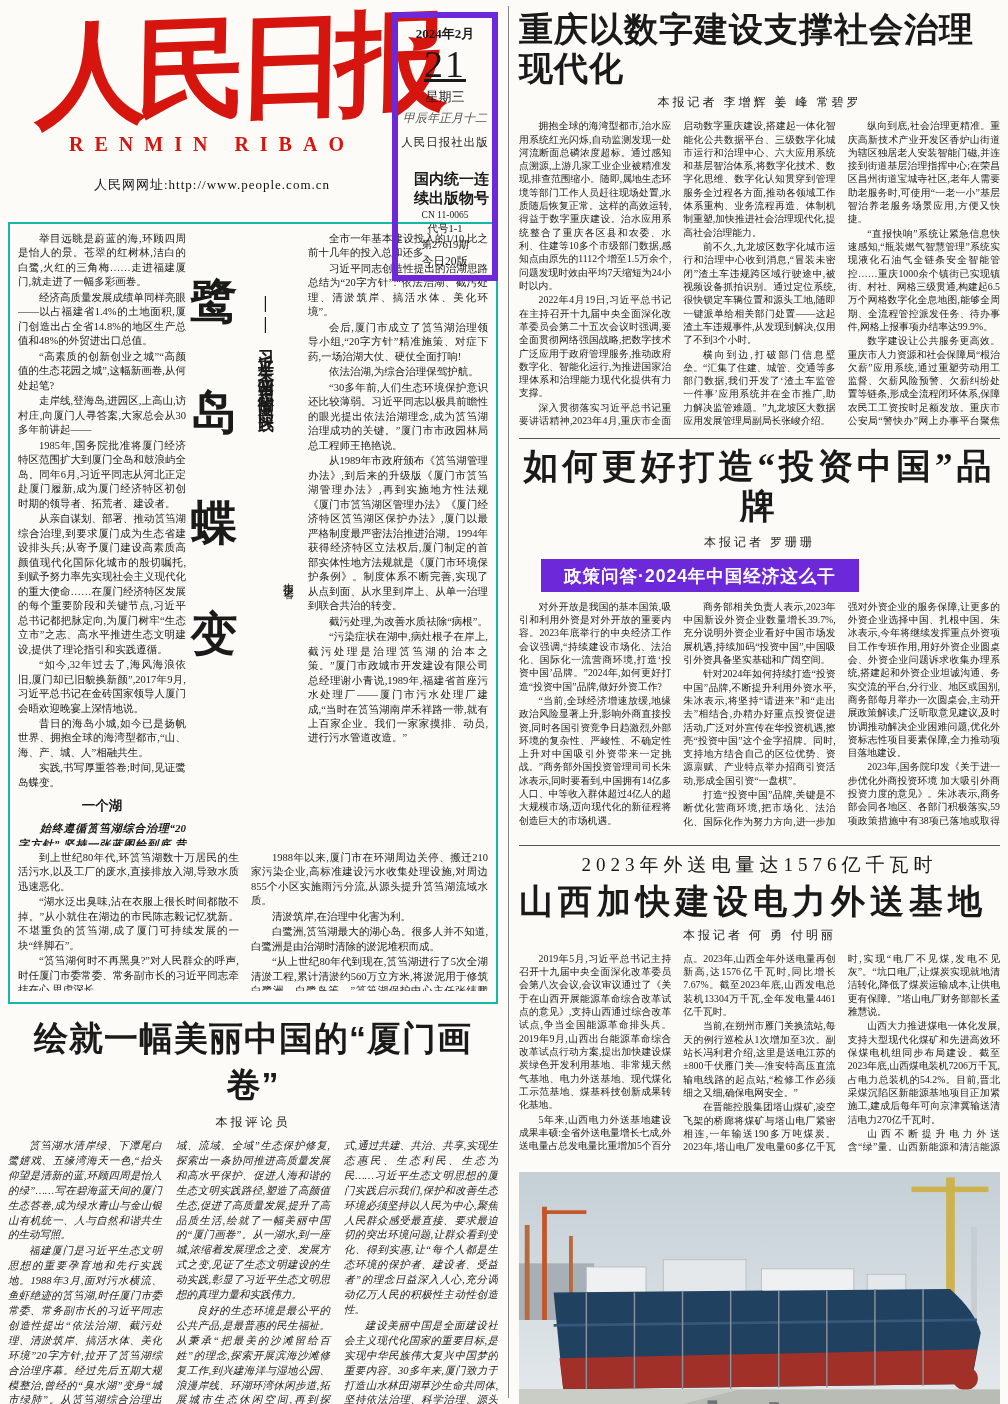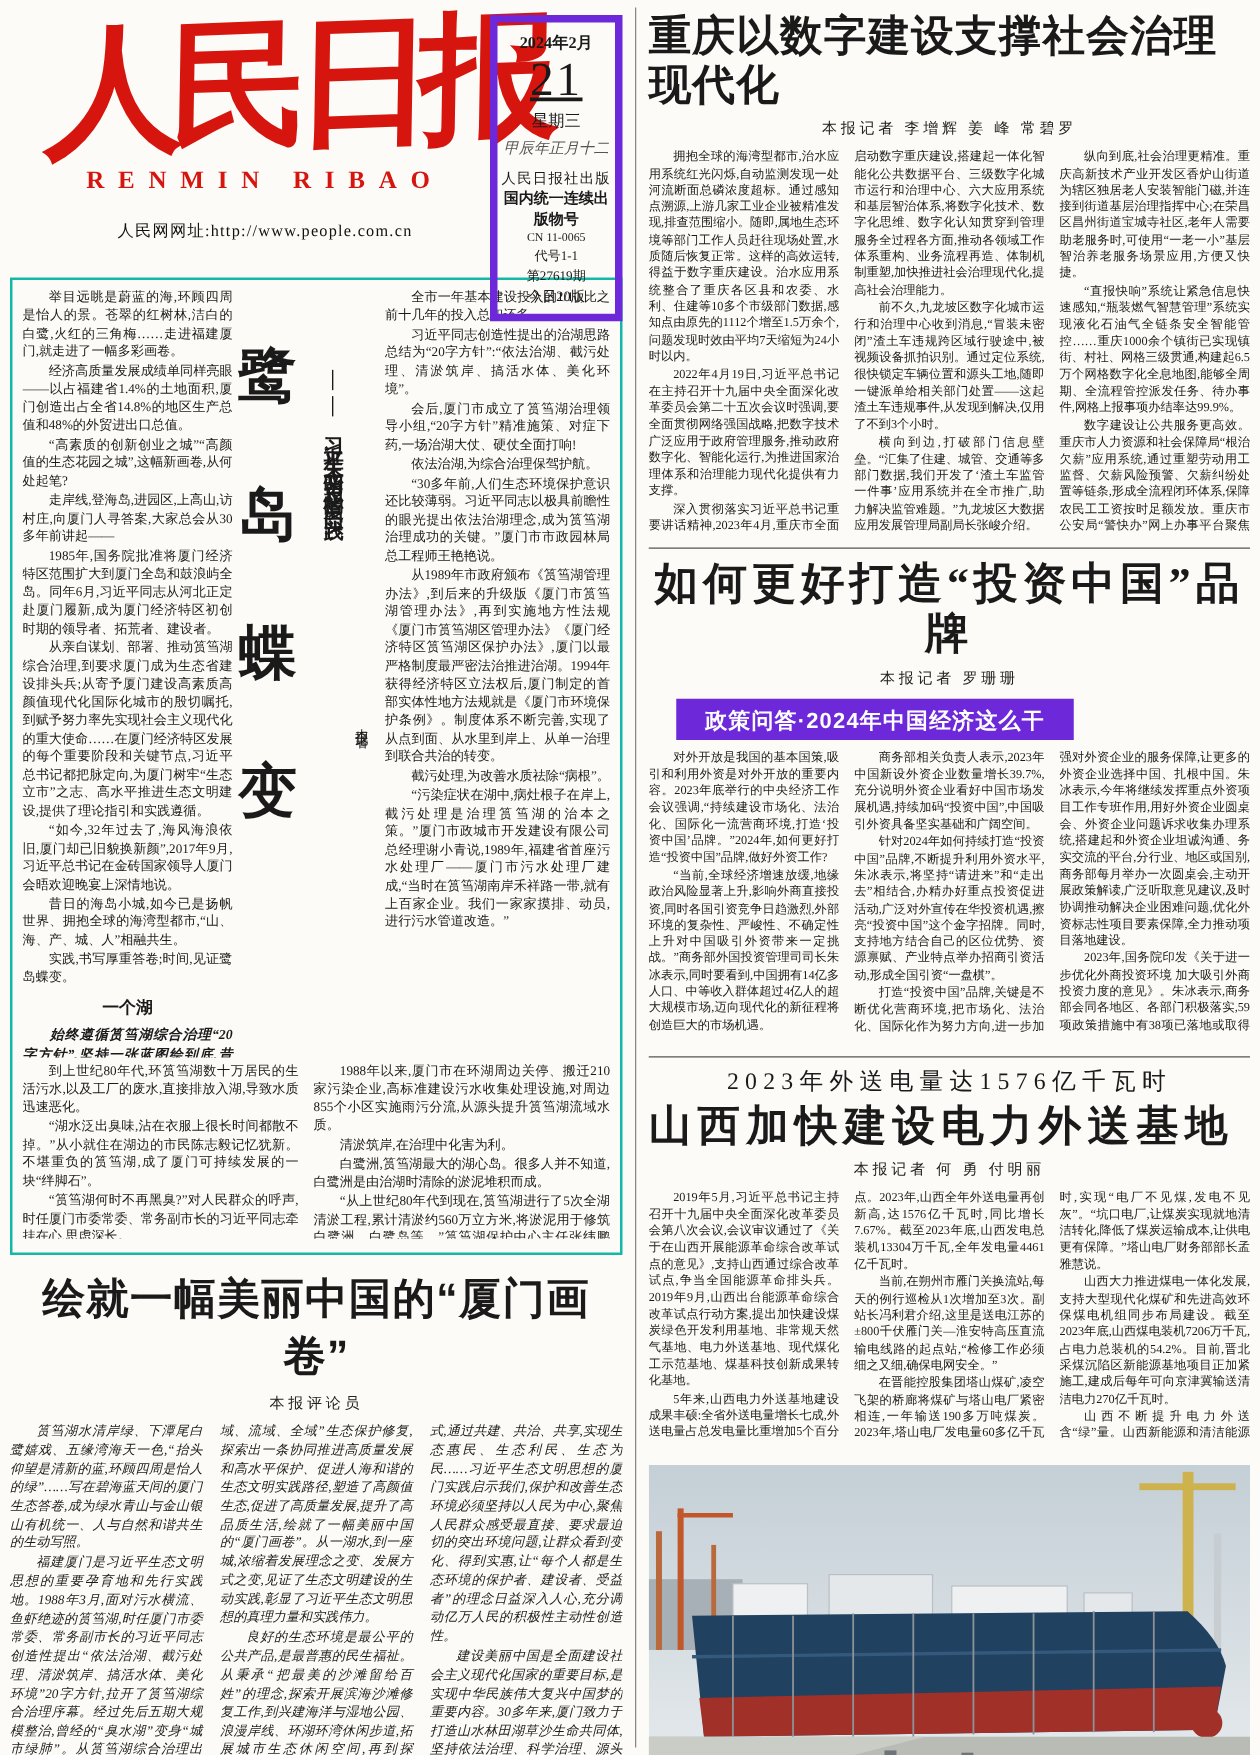--- a/index.html
+++ b/index.html
@@ -14,21 +14,21 @@
                letter-spacing:-12px;transform:rotate(-2deg) skewX(-3deg);white-space:nowrap;}
   .brand-roman{margin-top:2px;font-size:20px;font-weight:700;color:#d6150f;letter-spacing:11px;}
   .brand-site{margin-top:20px;font-size:13px;color:#111;letter-spacing:1px;}
   .date-box{position:absolute;right:0;top:6px;width:106px;border:6px solid #6d28d9;
             text-align:center;padding:7px 3px 6px;box-sizing:border-box;}
   .db-month{font-size:13px;font-weight:700;}
   .db-day{font-size:38px;line-height:1.15;letter-spacing:2px;text-decoration:underline;}
   .db-week{font-size:13px;margin-top:1px;}
   .db-lunar{font-size:12px;color:#555;margin-top:4px;font-style:italic;}
   .db-pub{font-size:11.5px;margin-top:8px;letter-spacing:1px;}
-  .db-issn-label{font-size:12px;font-weight:700;margin-top:0;}
+  .db-issn-label{font-size:15px;font-weight:700;margin-top:20px;text-align:right;}
   .db-issn{font-size:9.5px;margin-top:2px;}
   .db-code{font-size:10.5px;margin-top:2px;}
   .db-issue{font-size:10.5px;margin-top:2px;}
   .db-pages{font-size:11.5px;margin-top:2px;}
   
   .feature-box{height:782px;box-sizing:border-box;border:2px solid #14b8a6;
                padding:8px 8px 6px;overflow:hidden;margin-top:0;}
   .feature-top{display:flex;height:614px;overflow:hidden;}
   .f-col p{margin:0 0 1px;text-indent:2em;text-align:justify;}
   .f-col{font-size:10.5px;line-height:1.38;}

